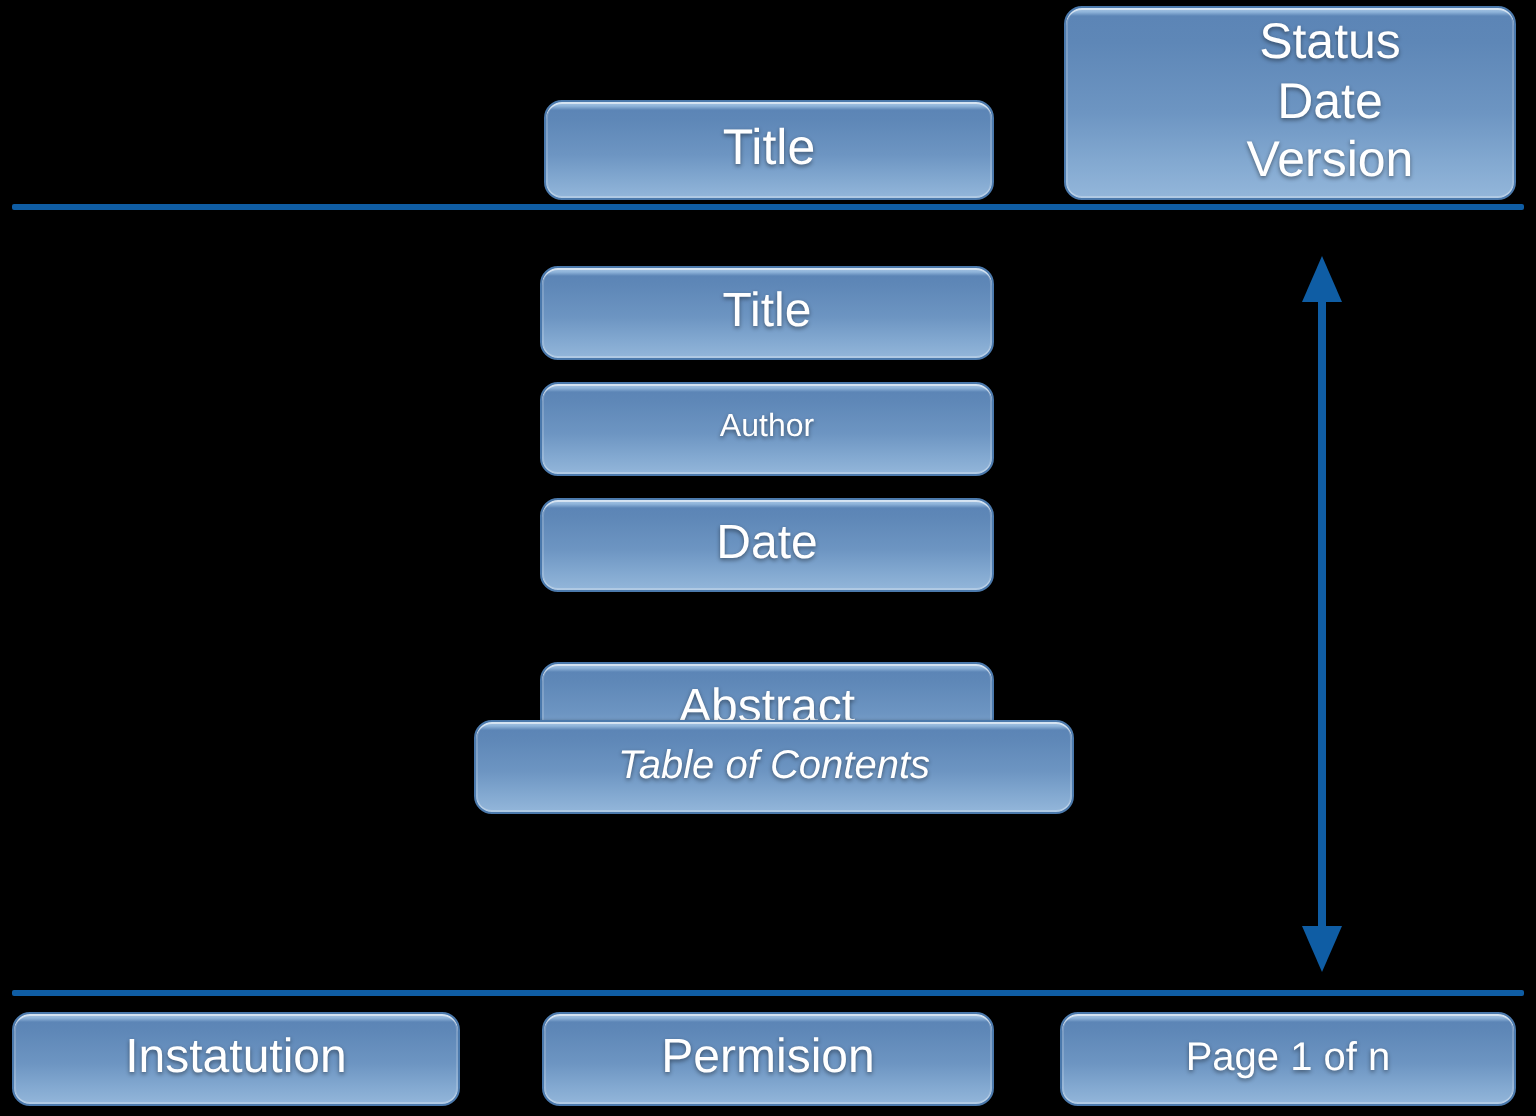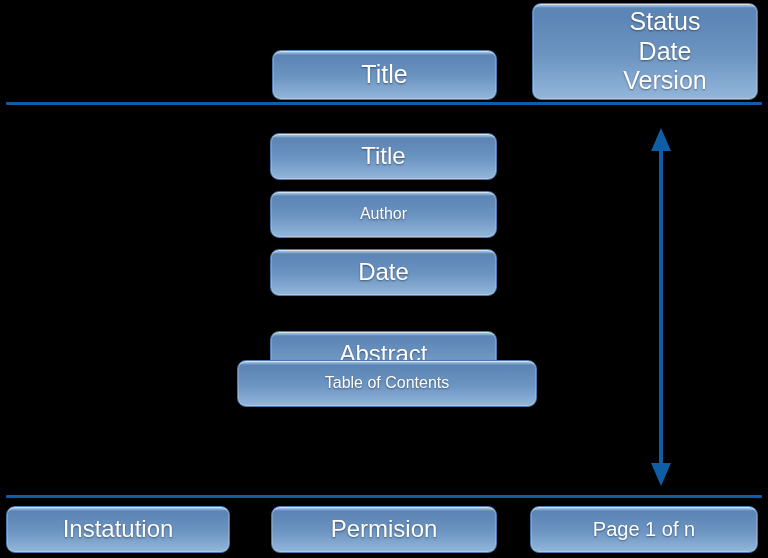--- a/index.html
+++ b/index.html
@@ -121,21 +121,21 @@
   </div>
 
   <div class="btn" style="left:270px; top:249px; width:227px; height:47px; font-size:24px;">
     <span class="label">Date</span>
   </div>
 
   <div class="btn" style="left:270px; top:307px; width:227px; height:47px; font-size:24px;margin-top:24px;">
     <span class="label">Abstract</span>
   </div>
 
-  <div class="btn" style="left:237px; top:360px; width:300px; height:47px; font-size:16px;">
+  <div class="btn" style="left:237px; top:360px; width:300px; height:47px; font-size:20px;font-style:italic;">
     <span class="label">Table of Contents</span>
   </div>
 
   <div class="arrow-wrap" style="left:641px; top:128px; width:40px; height:358px;">
     <div class="arrow-head up"></div>
     <div class="arrow-shaft" style="top:18px; height:322px;"></div>
     <div class="arrow-head down"></div>
   </div>
 
   <div class="rule" style="left:6px; top:495px; width:756px;"></div>

